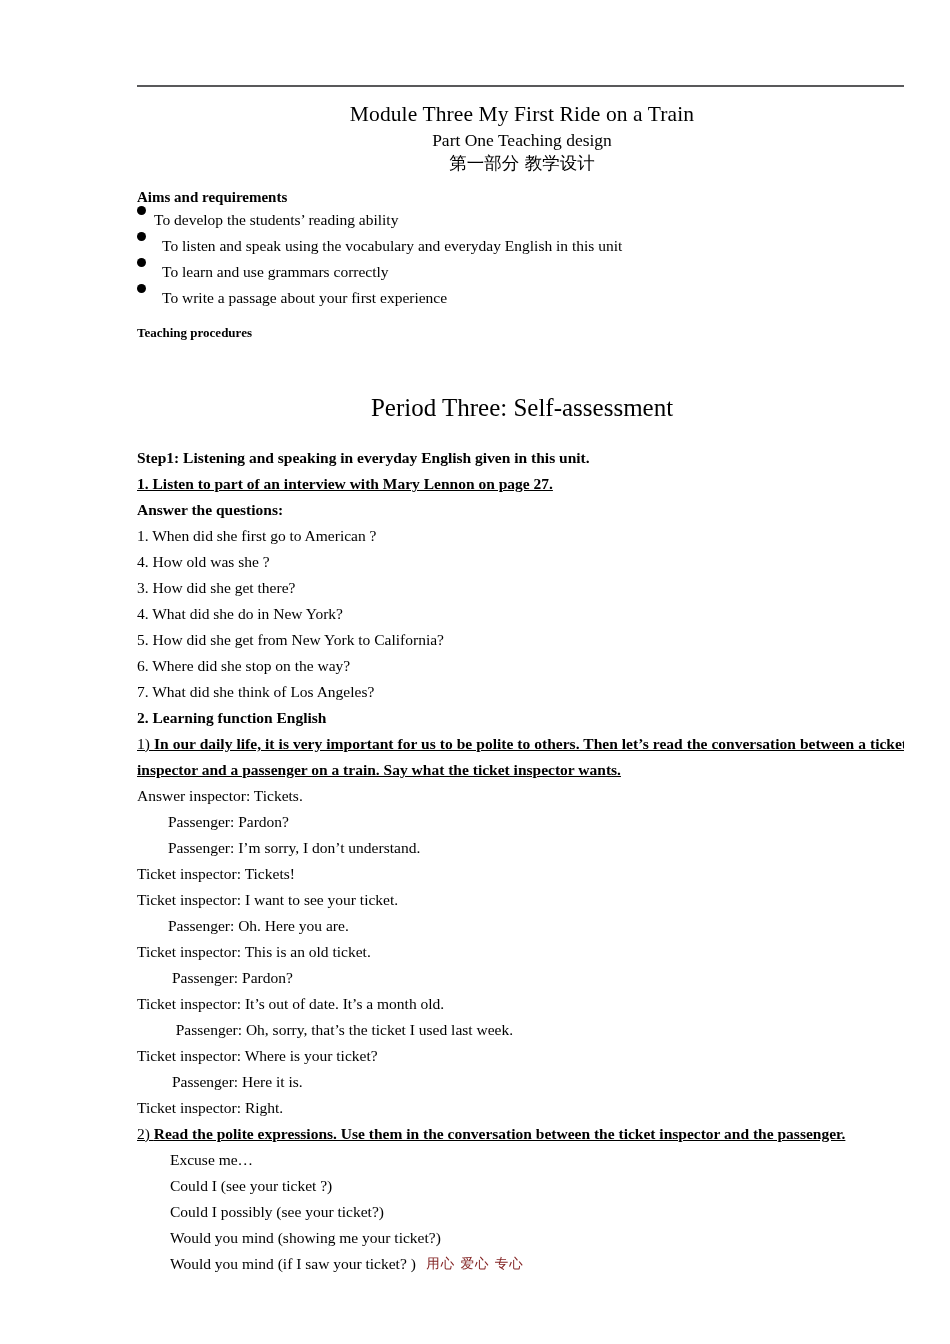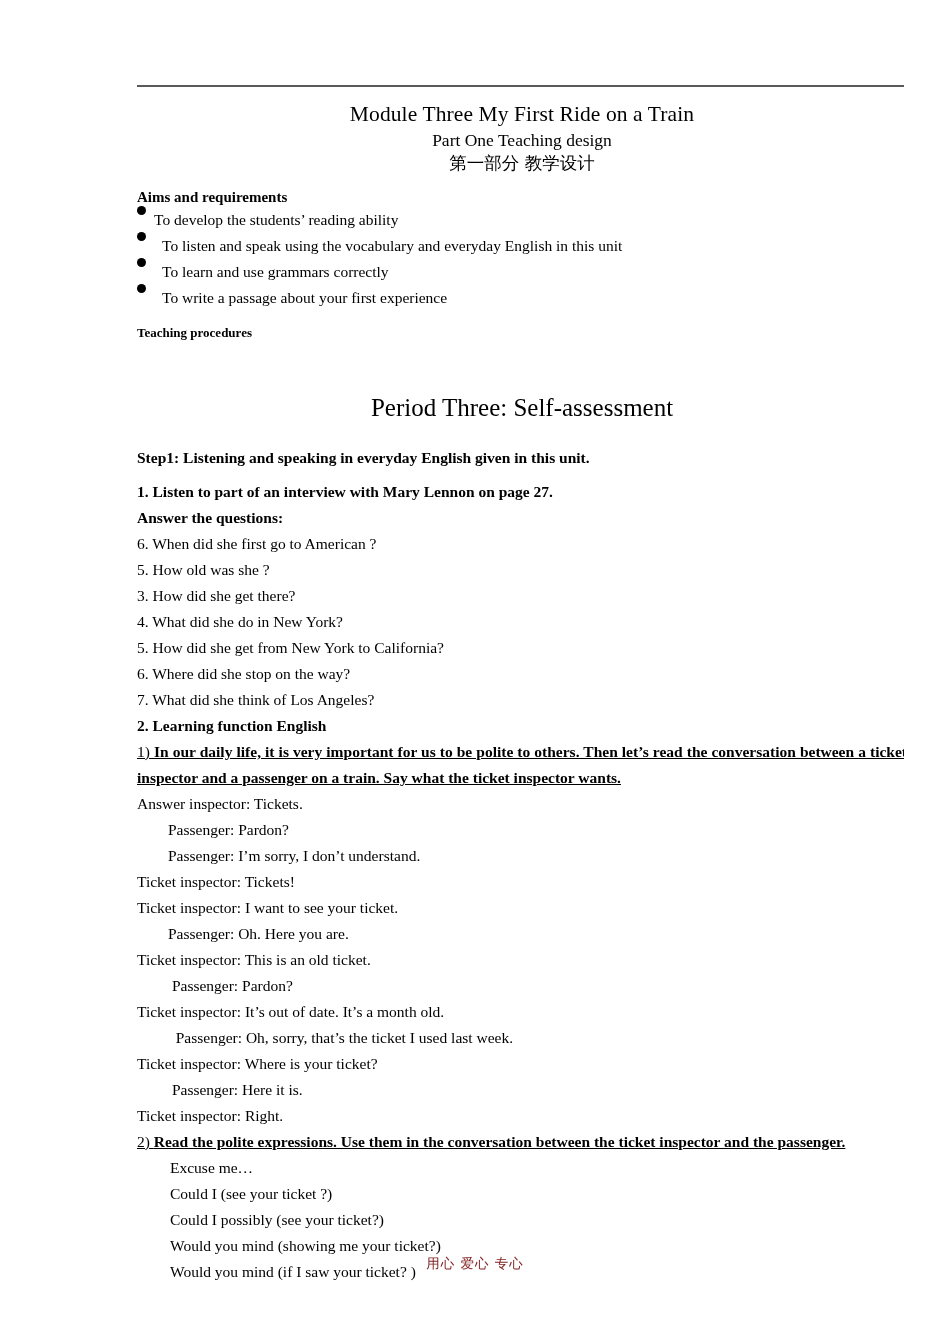--- a/index.html
+++ b/index.html
@@ -94,21 +94,21 @@
     font-size: 25px;
     line-height: 30px;
     margin-top: 50px;
   }
   .step-line {
     font-weight: bold;
     font-size: 15.5px;
     line-height: 26px;
     margin-top: 22px;
   }
-  .step-line.next { margin-top: 8px; }
+  .step-line.next { margin-top: 0; text-decoration: underline; }
   .answer-head {
     font-weight: bold;
     font-size: 15.5px;
     line-height: 26px;
   }
   .q-line {
     font-size: 15.5px;
     line-height: 26px;
   }
   .sub-head {
@@ -187,22 +187,22 @@
     </div>
 
     <div class="teaching-proc">Teaching procedures</div>
 
     <div class="period-head">Period Three: Self-assessment</div>
 
     <div class="step-line">Step1: Listening and speaking in everyday English given in this unit.</div>
     <div class="step-line next">1. Listen to part of an interview with Mary Lennon on page 27.</div>
     <div class="answer-head">Answer the questions:</div>
 
-    <div class="q-line">6. When did she first go to American ?</div>
-    <div class="q-line">5. How old was she ?</div>
+    <div class="q-line">1. When did she first go to American ?</div>
+    <div class="q-line">4. How old was she ?</div>
     <div class="q-line">3. How did she get there?</div>
     <div class="q-line">4. What did she do in New York?</div>
     <div class="q-line">5. How did she get from New York to California?</div>
     <div class="q-line">6. Where did she stop on the way?</div>
     <div class="q-line">7. What did she think of Los Angeles?</div>
 
     <div class="sub-head">2. Learning function English</div>
 
     <div class="just-para"><span class="lead">1) </span><span class="bold">In our daily life, it is very important for us to be polite to others. Then let’s read the conversation between a ticket inspector and a passenger on a train. Say what the ticket inspector wants.</span></div>
 

